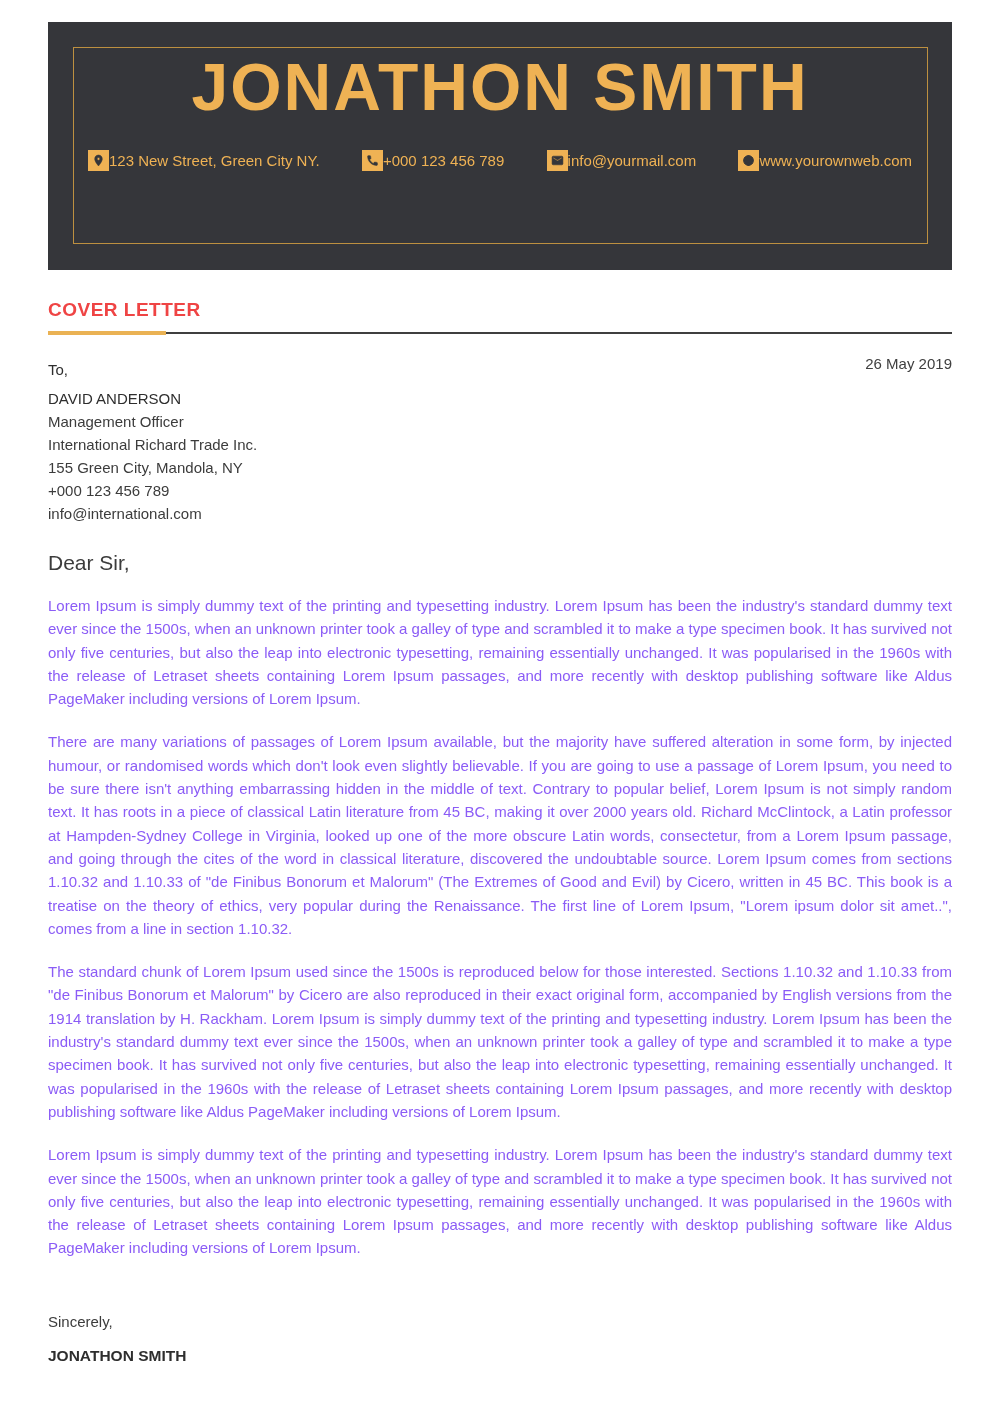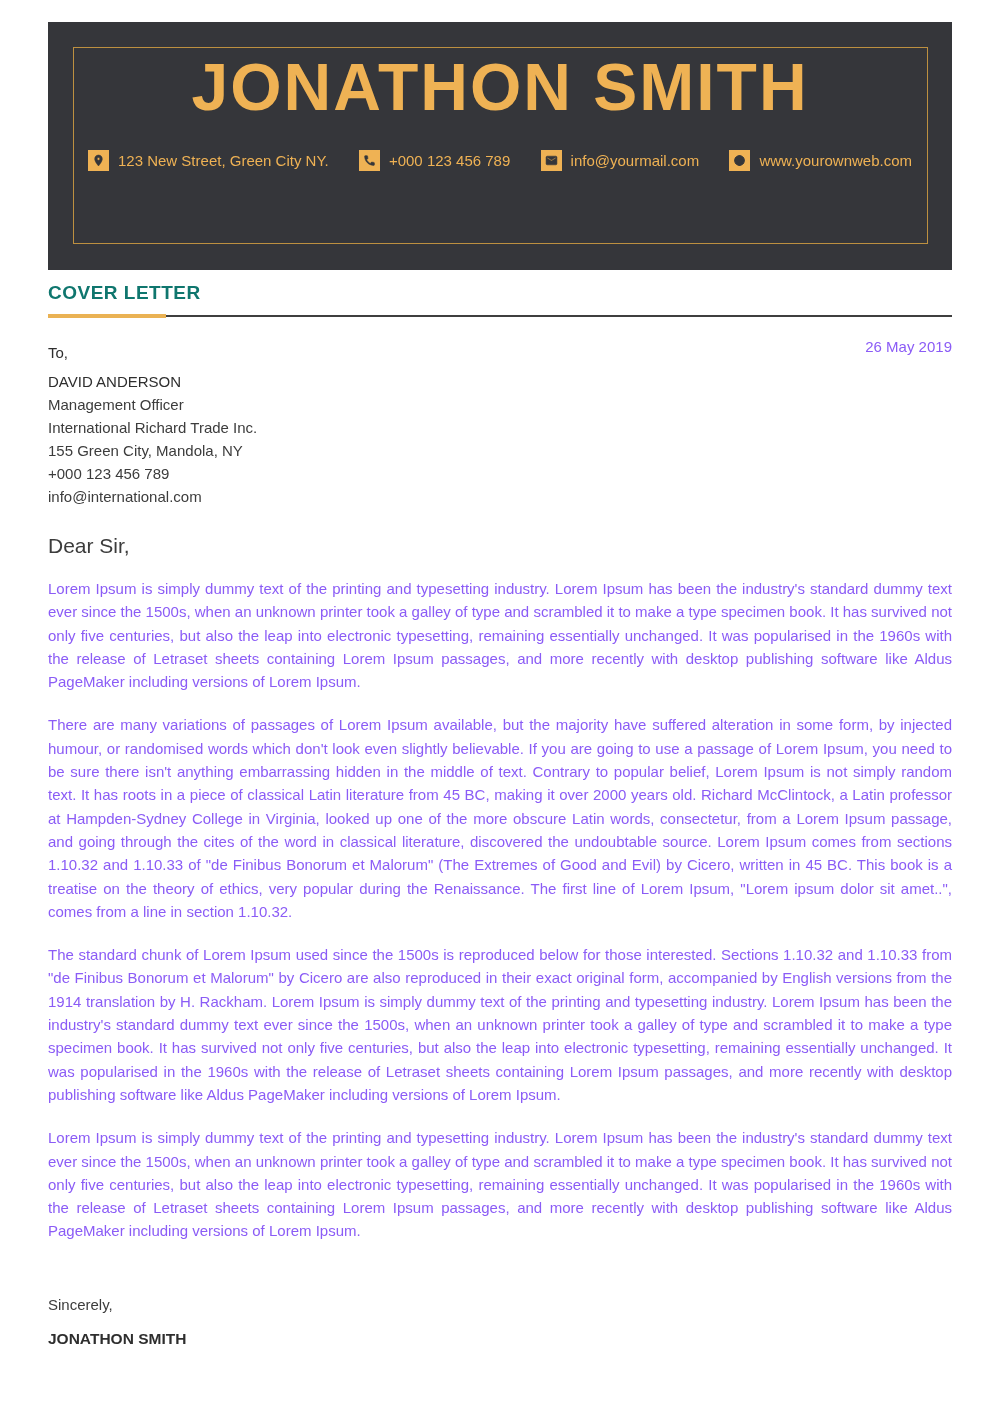--- a/index.html
+++ b/index.html
@@ -44,61 +44,60 @@
   }
   .contact-row {
     display:flex;
     justify-content:space-between;
     align-items:center;
     margin:30px 40px 0 40px;
   }
   .contact-item {
     display:flex;
     align-items:center;
-    gap:9px;
     color:#efb254;
     font-size:15px;
   }
   .icon-box {
     width:21px; height:21px;
     background:#efb254;
     display:flex;
     align-items:center;
     justify-content:center;
     flex:0 0 auto;
   }
   .icon-box svg { width:13px; height:13px; fill:#35363a; stroke:#35363a; }
 
   
   .main { margin:0 48px; }
   .section-title {
-    margin-top:12px;
+    margin-top:29px;
     font-size:19px;
     font-weight:bold;
     letter-spacing:0.5px;
-    color:#0f766e;
+    color:#ef4444;
   }
   .title-rule { position:relative; height:4px; margin-top:10px; }
   .title-rule .dark {
     position:absolute; left:0; right:0; top:1px; height:2px; background:#3f3f3f;
   }
   .title-rule .gold {
     position:absolute; left:0; top:0; width:118px; height:4px; background:#eab254;
   }
 
   .letter-head {
     display:flex;
     justify-content:space-between;
     align-items:flex-start;
     margin-top:17px;
     font-size:15px;
     line-height:23px;
   }
   .recipient .bold { font-weight:normal; color:#2e2e2e;margin-top:6px; }
-  .date { font-size:15px; color:#8b5cf6; }
+  .date { font-size:15px; color:#404040; }
 
   .greeting { margin-top:26px; font-size:21px; line-height:23px; }
   .para {
     margin-top:20px;
     font-size:15px;
     line-height:23.3px;
     text-align:justify;
     color:#8b5cf6;
   }
   .closing-block { margin-top:50px; font-size:15px; line-height:23px; }

